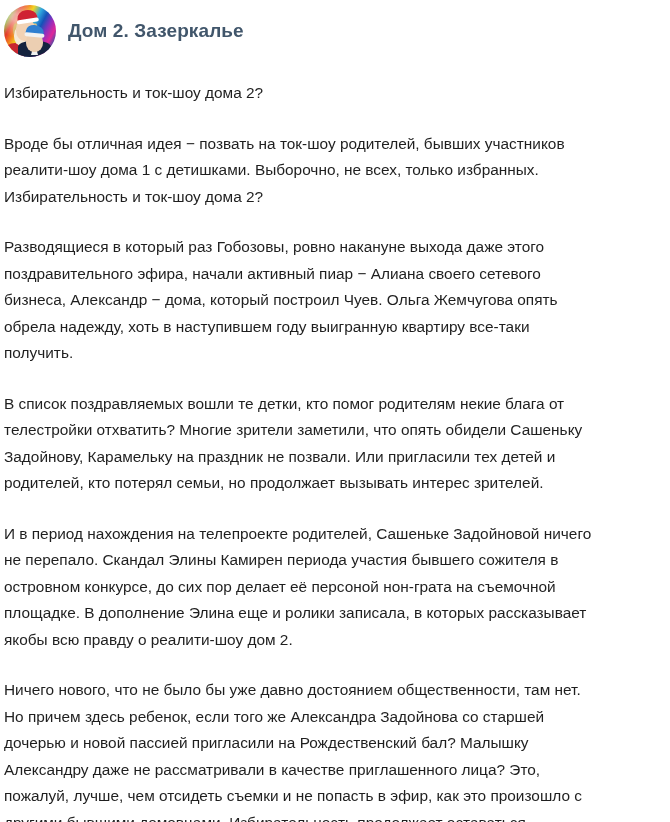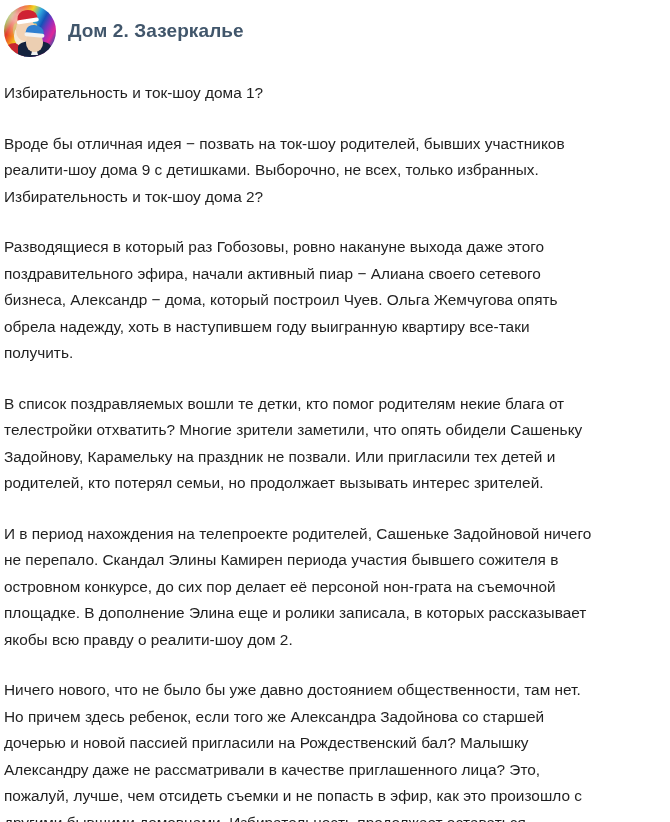--- a/index.html
+++ b/index.html
@@ -191,21 +191,21 @@
       <span class="face-a"></span>
       <span class="hat-a"></span>
       <span class="suit"></span>
       <span class="face-b"></span>
       <span class="hat-b"></span>
     </div>
     <div class="post-title">Дом 2. Зазеркалье</div>
   </div>
 
   <div class="post-body">
-    <p>Избирательность и ток-шоу дома 1?</p>
-    <p>Вроде бы отличная идея − позвать на ток-шоу родителей, бывших участников реалити-шоу дома 9 с детишками. Выборочно, не всех, только избранных. Избирательность и ток-шоу дома 2?</p>
+    <p>Избирательность и ток-шоу дома 2?</p>
+    <p>Вроде бы отличная идея − позвать на ток-шоу родителей, бывших участников реалити-шоу дома 1 с детишками. Выборочно, не всех, только избранных. Избирательность и ток-шоу дома 2?</p>
     <p>Разводящиеся в который раз Гобозовы, ровно накануне выхода даже этого поздравительного эфира, начали активный пиар − Алиана своего сетевого бизнеса, Александр − дома, который построил Чуев. Ольга Жемчугова опять обрела надежду, хоть в наступившем году выигранную квартиру все-таки получить.</p>
     <p>В список поздравляемых вошли те детки, кто помог родителям некие блага от телестройки отхватить? Многие зрители заметили, что опять обидели Сашеньку Задойнову, Карамельку на праздник не позвали. Или пригласили тех детей и родителей, кто потерял семьи, но продолжает вызывать интерес зрителей.</p>
     <p>И в период нахождения на телепроекте родителей, Сашеньке Задойновой ничего не перепало. Скандал Элины Камирен периода участия бывшего сожителя в островном конкурсе, до сих пор делает её персоной нон-грата на съемочной площадке. В дополнение Элина еще и ролики записала, в которых рассказывает якобы всю правду о реалити-шоу дом 2.</p>
     <p>Ничего нового, что не было бы уже давно достоянием общественности, там нет. Но причем здесь ребенок, если того же Александра Задойнова со старшей дочерью и новой пассией пригласили на Рождественский бал? Малышку Александру даже не рассматривали в качестве приглашенного лица? Это, пожалуй, лучше, чем отсидеть съемки и не попасть в эфир, как это произошло с другими бывшими домовцами. Избирательность продолжает оставаться принципом дома 2 даже в отношении детишек?</p>
   </div>
 
 </div>
 
 </body></html>

